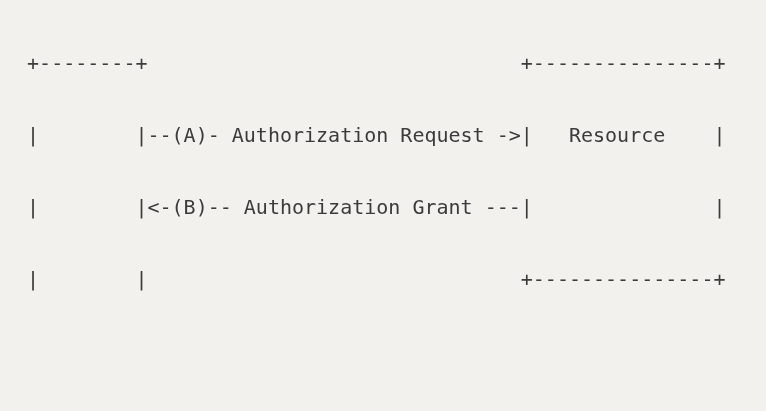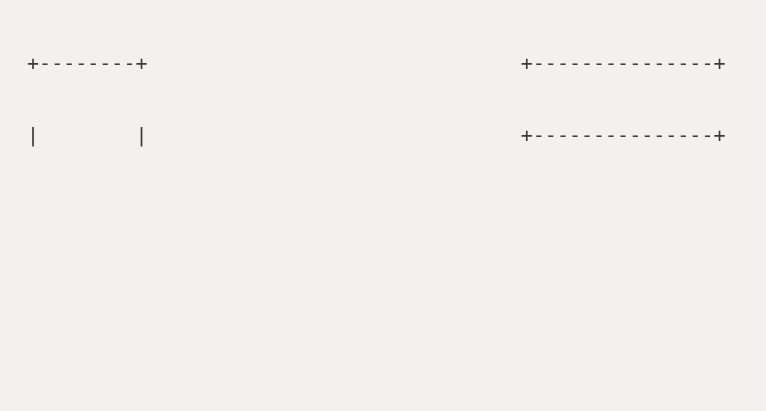--- a/index.html
+++ b/index.html
@@ -29,20 +29,22 @@
   .diagram-line {
     height: 24px;
     white-space: pre;
   }
 </style>
 </head>
 <body>
 
 <div class="ascii-diagram">
   <div class="diagram-line">  +--------+                               +---------------+</div>
+  <div class="diagram-line">  |        |--(A)- Authorization Request -&gt;|   Resource    |</div>
+  <div class="diagram-line">  |        |&lt;-(B)-- Authorization Grant ---|               |</div>
   <div class="diagram-line">  |        |                               +---------------+</div>
   
   
   
   
   
   
   
   
   

